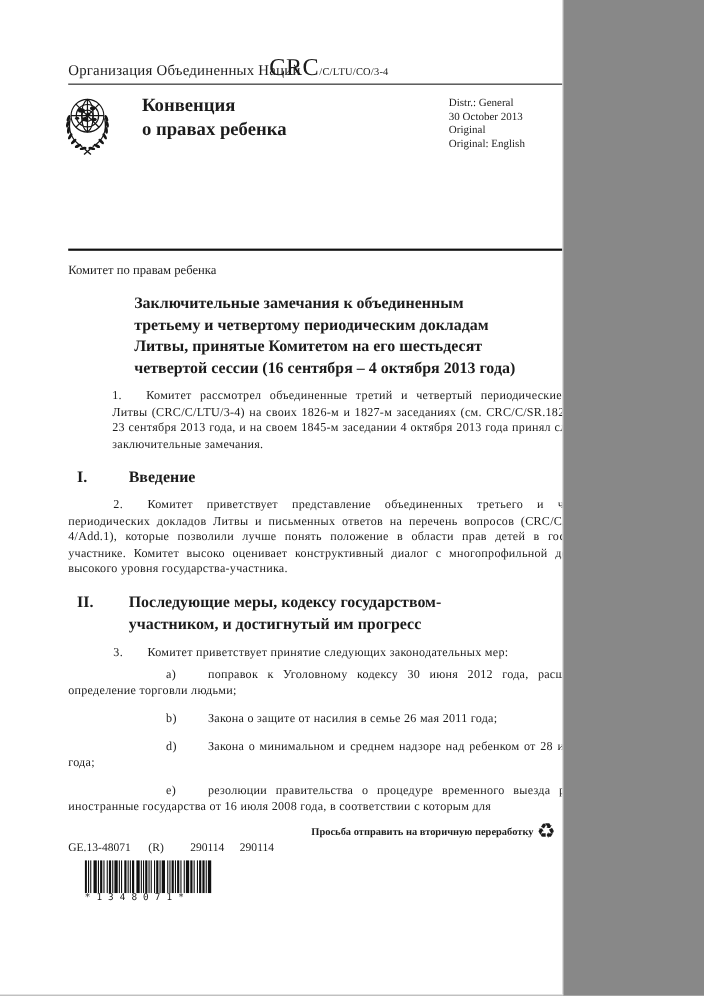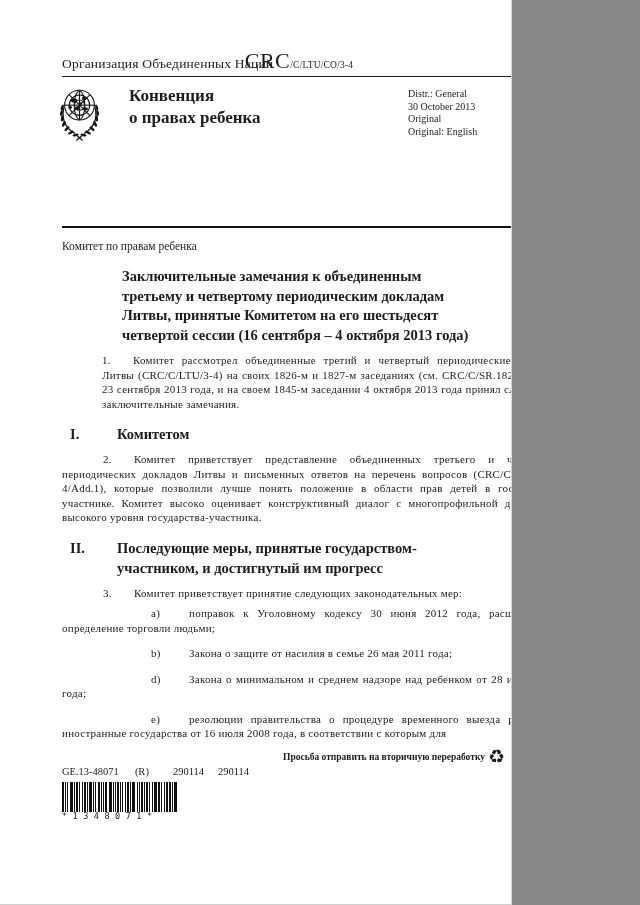--- a/index.html
+++ b/index.html
@@ -28,21 +28,21 @@
   .p-flush{margin:8px 4px 0 0;width:498px;text-indent:41px;}
   .pnum{display:inline-block;width:31px;text-indent:0;}
   .heading{display:flex;margin-top:13px;padding-left:8px;font-size:14.5px;line-height:20px;font-weight:bold;}
   .hnum{width:47px;flex:0 0 47px;}
   .htext{max-width:355px;}
   .item{margin-top:6px;width:498px;font-size:11px;line-height:14.5px;text-align:justify;letter-spacing:.25px;text-indent:89px;}
   .ilabel{display:inline-block;width:38px;text-indent:0;}
   
   .ge-line{position:absolute;left:62px;top:766px;font-size:10.5px;white-space:nowrap;}
   .ge-line .g2{margin-left:16px;} .ge-line .g3{margin-left:24px;} .ge-line .g4{margin-left:14px;}
-  .barcode{position:absolute;left:62px;top:782px;width:124px;}
+  .barcode{position:absolute;left:77px;top:782px;width:124px;}
   .barcode svg{display:block;}
   .barcode-text{font-family:"DejaVu Sans Mono",monospace;font-size:8.5px;letter-spacing:5.5px;margin-top:-1px;white-space:nowrap;}
   .recycle{position:absolute;left:283px;top:747px;font-size:9.5px;font-weight:600;white-space:nowrap;display:flex;align-items:center;}
   .recycle .sym{font-family:"DejaVu Sans",sans-serif;font-size:19px;font-weight:normal;margin-left:3px;line-height:19px;}
   .qr{position:absolute;left:524px;top:756px;}
   .qr svg{display:block;shape-rendering:crispEdges;}
 </style>
 </head>
 <body>
 
@@ -115,28 +115,28 @@
 
   <div class="flow">
     <div class="committee">Комитет по правам ребенка</div>
 
     <div class="doc-title">Заключительные замечания к объединенным третьему и четвертому периодическим докладам Литвы, принятые Комитетом на его шестьдесят четвертой сессии (16 сентября – 4 октября 2013 года)</div>
 
     <p class="para p-first"><span class="pnum">1.</span><span>Комитет рассмотрел объединенные третий и четвертый периодические доклады Литвы (CRC/C/LTU/3-4) на своих 1826-м и 1827-м заседаниях (см. CRC/C/SR.1826 и 1827) 23 сентября 2013 года, и на своем 1845-м заседании 4 октября 2013 года принял следующие заключительные замечания.</span></p>
 
     <div class="heading">
       <div class="hnum">I.</div>
-      <div class="htext">Комитетом</div>
+      <div class="htext">Введение</div>
     </div>
 
     <p class="para p-flush"><span class="pnum">2.</span><span>Комитет приветствует представление объединенных третьего и четвертого периодических докладов Литвы и письменных ответов на перечень вопросов (CRC/C/LTU/Q/3-4/Add.1), которые позволили лучше понять положение в области прав детей в государстве-участнике. Комитет высоко оценивает конструктивный диалог с многопрофильной делегацией высокого уровня государства-участника.</span></p>
 
     <div class="heading">
       <div class="hnum">II.</div>
-      <div class="htext">Последующие меры, принятые государством-участником, и достигнутый им прогресс</div>
+      <div class="htext">Последующие меры, кодексу государством-участником, и достигнутый им прогресс</div>
     </div>
 
     <p class="para p-flush"><span class="pnum">3.</span><span>Комитет приветствует принятие следующих законодательных мер:</span></p>
 
     <p class="item"><span class="ilabel">a)</span><span>поправок к Уголовному кодексу 30 июня 2012 года, расширяющих определение торговли людьми;</span></p>
     <p class="item"><span class="ilabel">b)</span><span>Закона о защите от насилия в семье 26 мая 2011 года;</span></p>
     <p class="item"><span class="ilabel">d)</span><span>Закона о минимальном и среднем надзоре над ребенком от 28 июня 2007 года;</span></p>
     <p class="item"><span class="ilabel">e)</span><span>резолюции правительства о процедуре временного выезда ребенка в иностранные государства от 16 июля 2008 года, в соответствии с которым для</span></p>
   </div>
 

